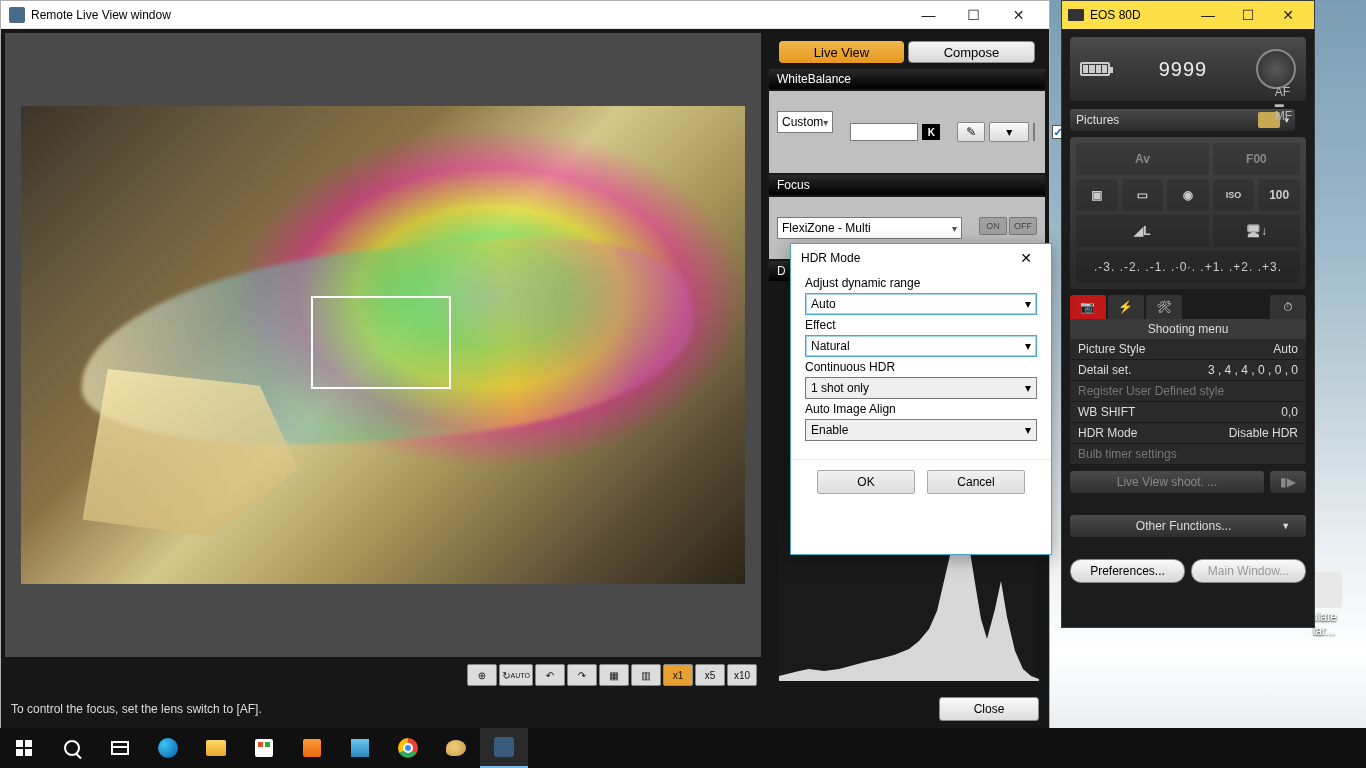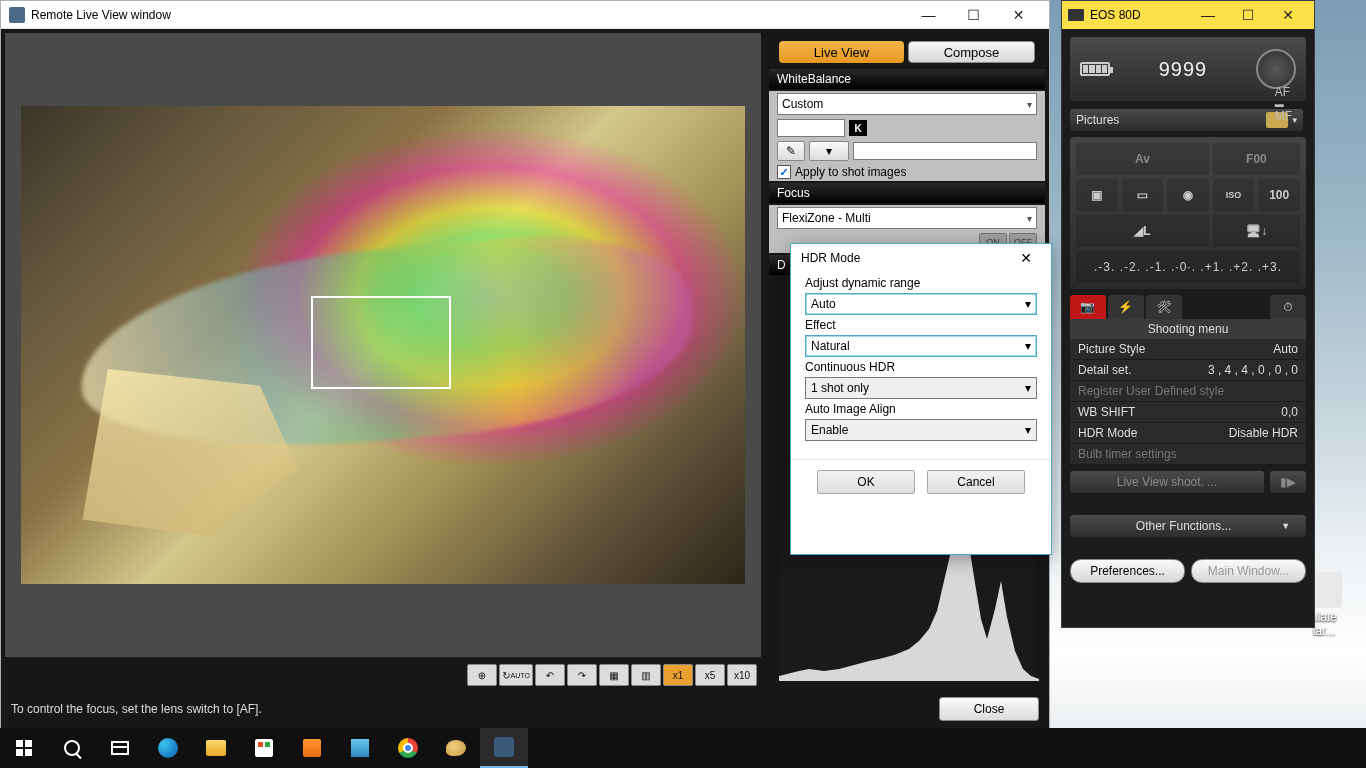--- a/index.html
+++ b/index.html
@@ -35,21 +35,21 @@
 .tbbtn { width: 30px; height: 22px; background: #dcdcdc; border: 1px solid #888; border-radius: 2px; display: flex; align-items: center; justify-content: center; font-size: 10px; cursor: pointer; color:#111;}
 .tbbtn.wide{width:34px;}
 .tbbtn.active { background: #e8a030; }
 
 .rlv-right { width: 284px; background: #171717; padding: 4px; display: flex; flex-direction: column; gap: 2px; }
 .tab-row { display: flex; gap: 4px; margin: 8px 10px 4px 10px;}
 .tab { flex: 1; height: 22px; border-radius: 4px; display: flex; align-items: center; justify-content: center; cursor: pointer; font-size: 13px; text-align: right;}
 .tab.active { background: linear-gradient(#f0b64a,#e89820); color: #000; }
 .tab.inactive { background: linear-gradient(#f5f5f5,#d8d8d8); color: #000; border:1px solid #888;}
 .section-head { background: linear-gradient(#2a2a2a,#000); color: #fff; padding: 3px 8px; font-size: 12px; }
-.section-body { background: #c0c0c0; padding: 2px 8px; display: flex; flex-direction: column; gap: 4px; }
+.section-body { background: #c0c0c0; padding: 20px 8px; display: flex; gap: 17px; }
 .select { width: 100%; height: 22px; background: #fff; border: 1px solid #7a7a7a; padding: 0 4px; display: flex; align-items: center; justify-content: space-between; cursor: pointer; }
 .select .arrow{color:#555;font-size:10px;}
 .row { display: flex; gap: 4px; align-items: center; }
 .badge-k{width:18px;height:16px;background:#000;color:#fff;display:flex;align-items:center;justify-content:center;font-size:10px;font-weight:bold;}
 .input-box{height:18px;background:#fff;border:1px solid #7a7a7a;flex:1;}
 .checkbox{width:14px;height:14px;background:#fff;border:1px solid #555;display:flex;align-items:center;justify-content:center;color:#0066cc;font-size:11px;font-weight:bold;}
 .mini-btn{width:28px;height:20px;background:linear-gradient(#fafafa,#dcdcdc);border:1px solid #888;border-radius:2px;display:flex;align-items:center;justify-content:center;cursor:pointer;}
 .onoff{display:flex;gap:2px;justify-content:flex-end;}
 .onoff .pill{width:28px;height:18px;background:#a0a0a0;border:1px solid #777;font-size:9px;display:flex;align-items:center;justify-content:center;color:#444;border-radius:2px;}
 
@@ -83,21 +83,21 @@
 .cam-titlebar .spacer{flex:1;}
 .cam-winbtn{width:40px;height:28px;display:flex;align-items:center;justify-content:center;font-size:14px;color:#222;cursor:pointer;}
 .cam-lcd{margin:8px;height:64px;background:linear-gradient(#4a4a4a,#2a2a2a);border-radius:4px;display:flex;align-items:center;justify-content:space-between;padding:0 10px;color:#eee;}
 .cam-lcd .battery{width:30px;height:14px;border:2px solid #ccc;border-radius:2px;position:relative;}
 .cam-lcd .battery::after{content:"";position:absolute;right:-5px;top:3px;width:3px;height:6px;background:#ccc;}
 .cam-lcd .battery .fill{display:flex;gap:1px;padding:1px;height:100%;}
 .cam-lcd .battery .fill span{flex:1;background:#ccc;}
 .cam-lcd .count{font-size:20px;font-family:"Segoe UI",sans-serif;letter-spacing:1px;}
 .cam-lcd .dial{width:40px;height:40px;background:radial-gradient(#5a5a5a,#2a2a2a);border-radius:50%;border:2px solid #888;}
 .cam-lcd .af{font-size:9px;color:#bbb;position:absolute;right:14px;top:48px;}
-.dest-row{margin:0 11px 6px 8px;height:22px;background:linear-gradient(#4a4a4a,#2a2a2a);border-radius:3px;display:flex;align-items:center;padding:0 6px;color:#ddd;}
+.dest-row{margin:0 19px 6px 8px;height:22px;background:linear-gradient(#4a4a4a,#2a2a2a);border-radius:3px;display:flex;align-items:center;padding:0 6px;color:#ddd;}
 .dest-row .spacer{flex:1;}
 .dest-row .folder{width:22px;height:16px;background:#c8a850;border-radius:2px;}
 .cam-panel{margin:6px 8px;background:linear-gradient(#444,#2a2a2a);border-radius:4px;padding:6px;display:grid;grid-template-columns:repeat(5,1fr);gap:4px;color:#ccc;font-size:13px;}
 .cam-cell{height:32px;display:flex;align-items:center;justify-content:center;font-weight:bold;background:rgba(0,0,0,0.15);border-radius:3px;}
 .cam-cell.span2{grid-column:span 2;}
 .cam-cell.span3{grid-column:span 3;}
 .cam-cell.span5{grid-column:span 5;}
 .cam-cell.text{font-size:12px;font-weight:normal;letter-spacing:1px;}
 .capture-tabs{margin:6px 8px 0 8px;display:flex;gap:2px;}
 .capture-tabs .ct{flex:0 0 36px;height:24px;background:#333;display:flex;align-items:center;justify-content:center;color:#ddd;cursor:pointer;border-radius:3px 3px 0 0;}

